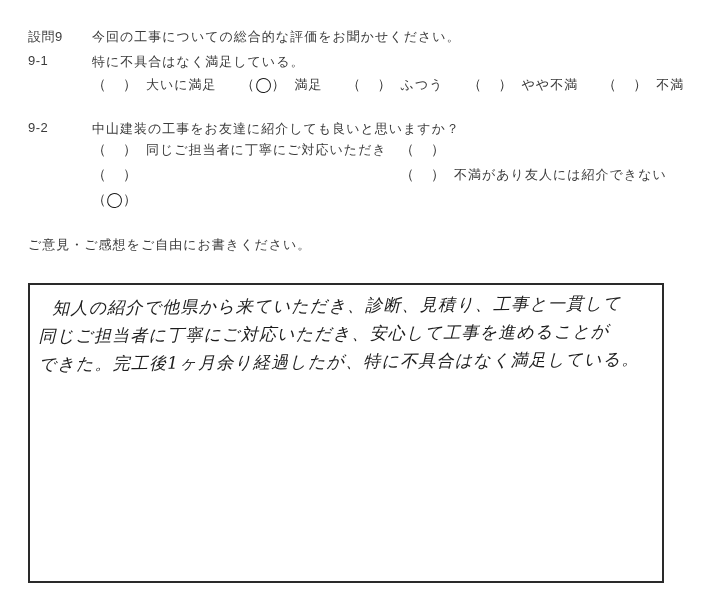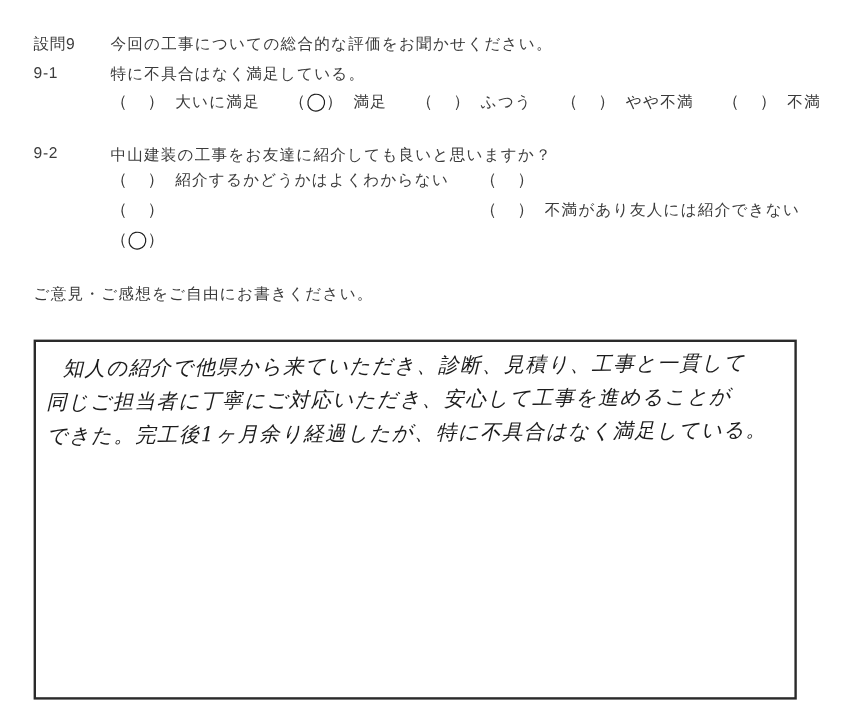--- a/index.html
+++ b/index.html
@@ -125,21 +125,21 @@
   <div class="row" style="top:120px;">
     <span class="qnum">9-2</span>
     <span class="qtext">中山建装の工事をお友達に紹介しても良いと思いますか？</span>
   </div>
 
   <div class="opts-grid" style="top:141px;">
     <span class="opt">
       <span class="paren">（</span>
       <span class="mark"></span>
       <span class="paren">）</span>
-      <span class="optlabel">紹介するかどうかはよくわからない</span>
+      <span class="optlabel">同じご担当者に丁寧にご対応いただき</span>
     </span>
     <span class="opt">
       <span class="paren">（</span>
       <span class="mark"></span>
       <span class="paren">）</span>
     </span>
     <span class="opt">
       <span class="paren">（</span>
       <span class="mark"></span>
       <span class="paren">）</span>

